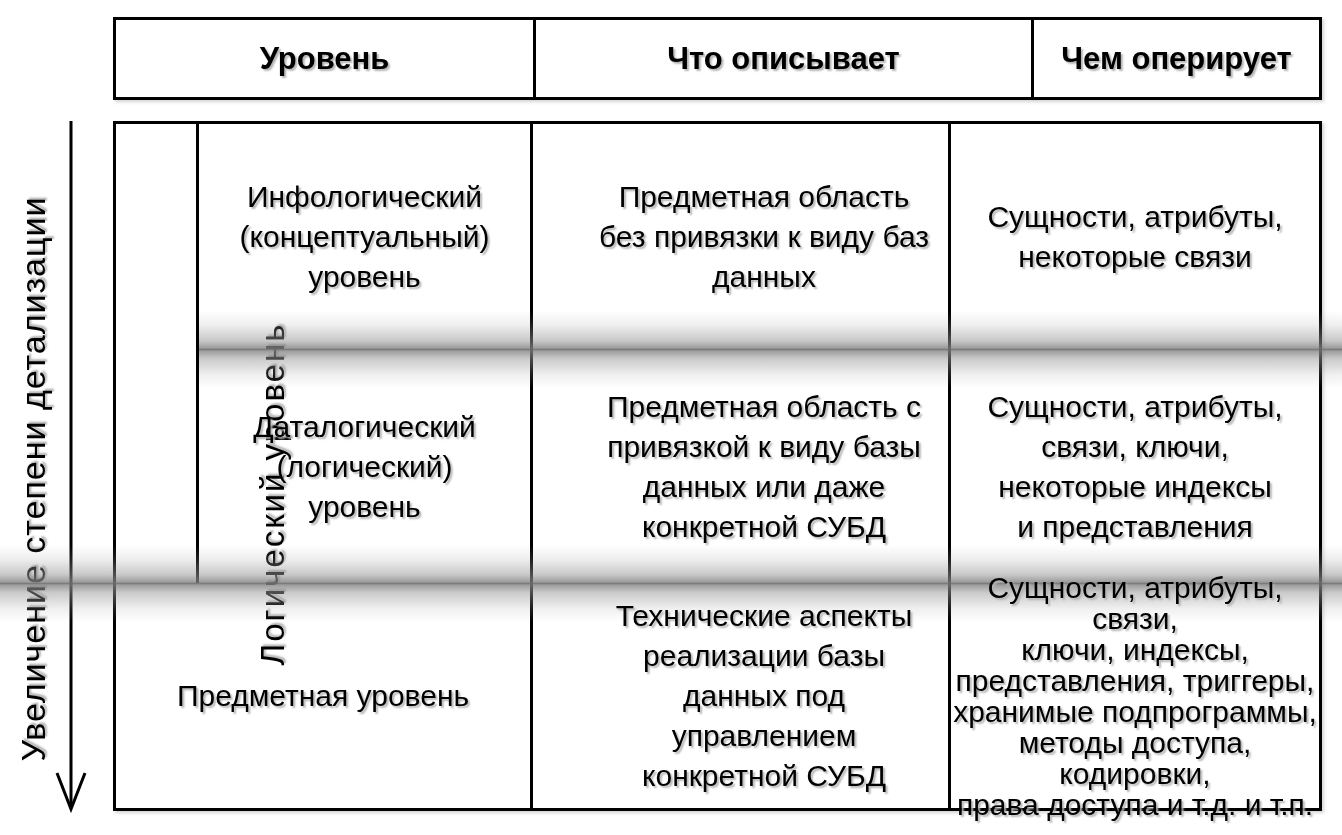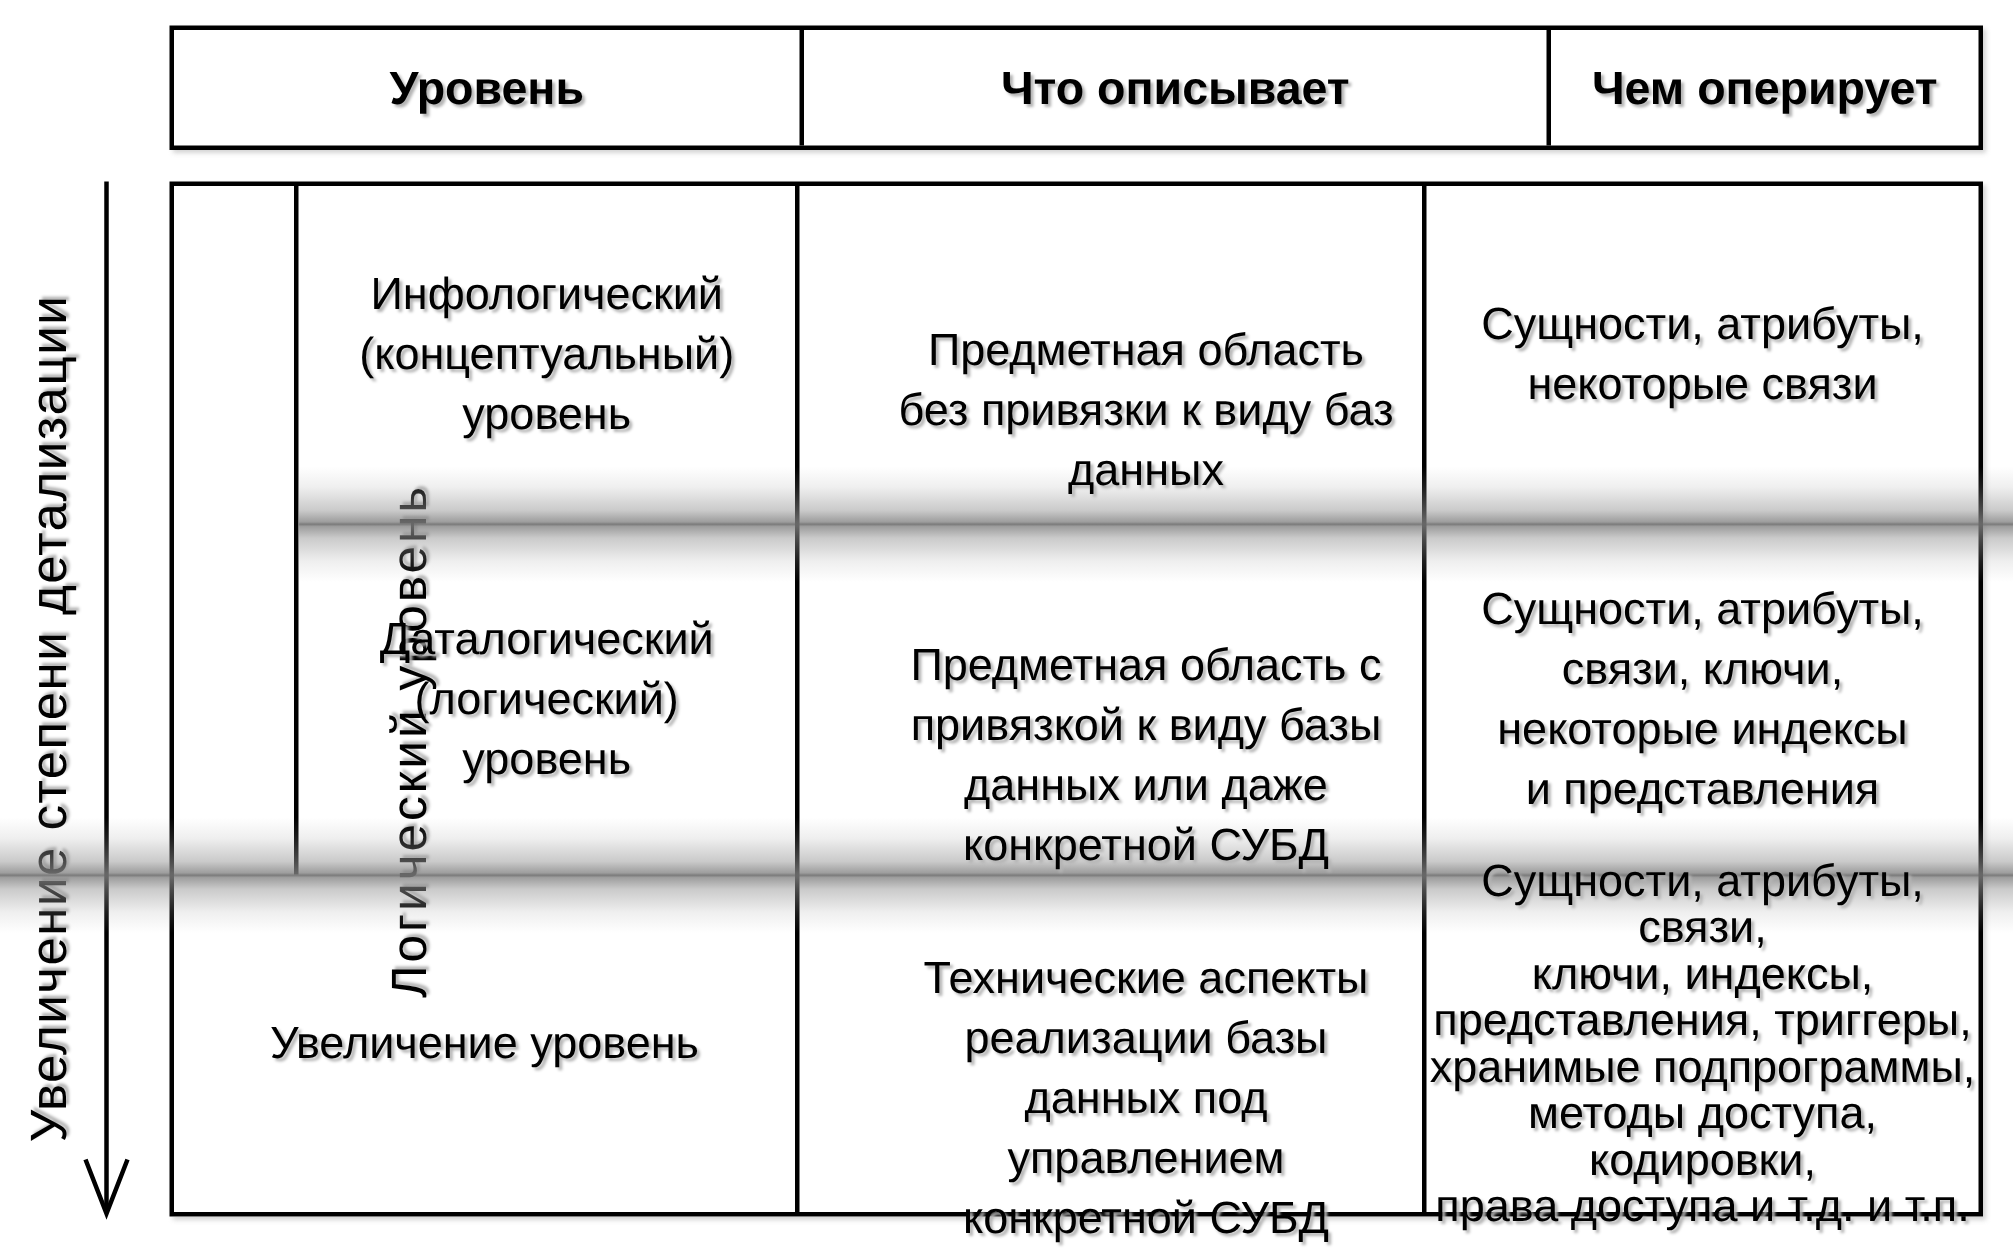--- a/index.html
+++ b/index.html
@@ -36,21 +36,21 @@
     align-items:center;justify-content:center;text-align:center;
     font-size:30px;line-height:40px;white-space:pre-line;z-index:3;
   }
   .cell .bold{font-weight:normal;}
   .cell.small{font-size:30px;line-height:31px;}
   .r1{top:0;height:226px;}
   .r2{top:226px;height:233px;}
   .r3{top:459px;height:225px;border-radius:17px;}
   .colA{left:83px;width:331px;}
   .colA-merged{left:0;width:414px;}
-  .colB{left:417px;width:462px;margin-top:37px;}
+  .colB{left:417px;width:462px;}
   .colC{left:835px;width:368px;}
   
   .vlabel{
     position:absolute;transform:rotate(-90deg);white-space:nowrap;
     text-align:center;text-shadow:2px 2px 2px #b4b4b4;
   }
   .vlabel.axis{
     left:-317px;top:457px;width:700px;height:44px;
     font-size:34px;letter-spacing:1px;line-height:44px;
   }
@@ -121,21 +121,21 @@
     <div class="cell r2 colB txt">Предметная область с
 привязкой к виду базы
 данных или даже
 конкретной СУБД</div>
     <div class="cell r2 colC txt">Сущности, атрибуты,
 связи, ключи,
 некоторые индексы
 и представления</div>
 
     <div class="cell r3 colA-merged txt">
-      <span><span class="bold">Увеличение</span><span> уровень</span></span>
+      <span><span class="bold">Предметная</span><span> уровень</span></span>
     </div>
     <div class="cell r3 colB txt">Технические аспекты
 реализации базы
 данных под
 управлением
 конкретной СУБД</div>
     <div class="cell r3 colC small txt">Сущности, атрибуты, связи,
 ключи, индексы,
 представления, триггеры,
 хранимые подпрограммы,

